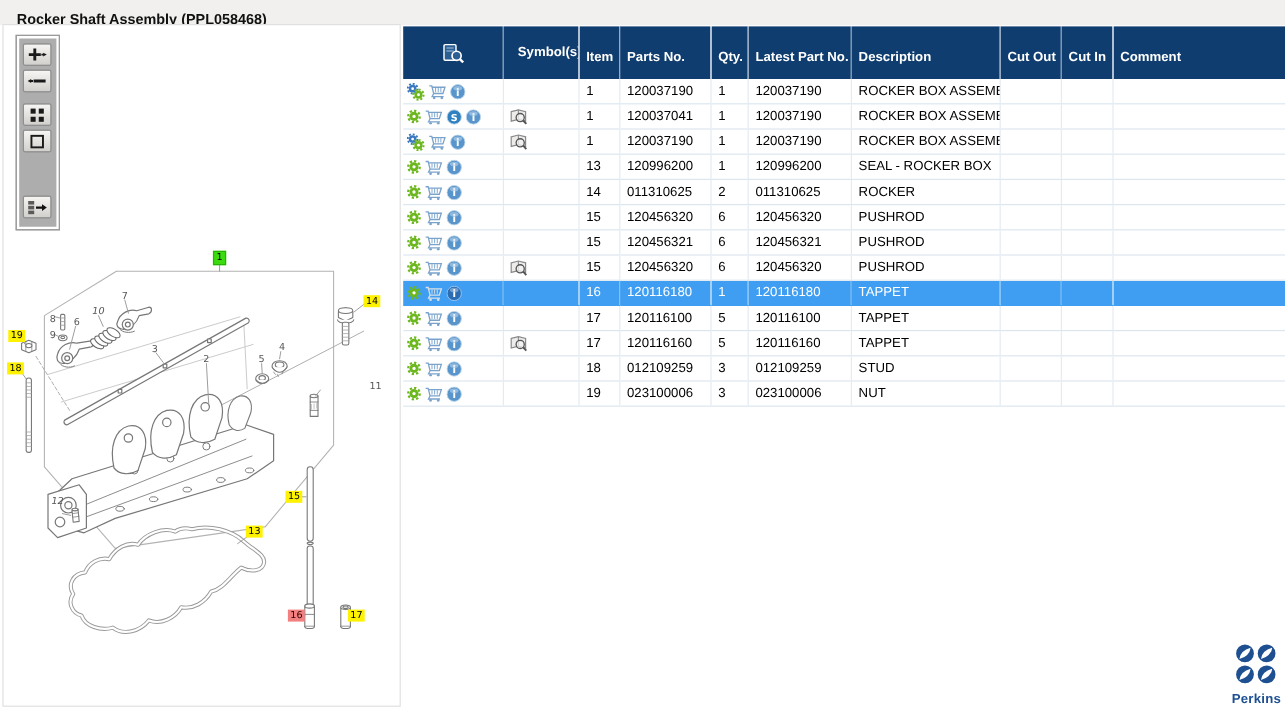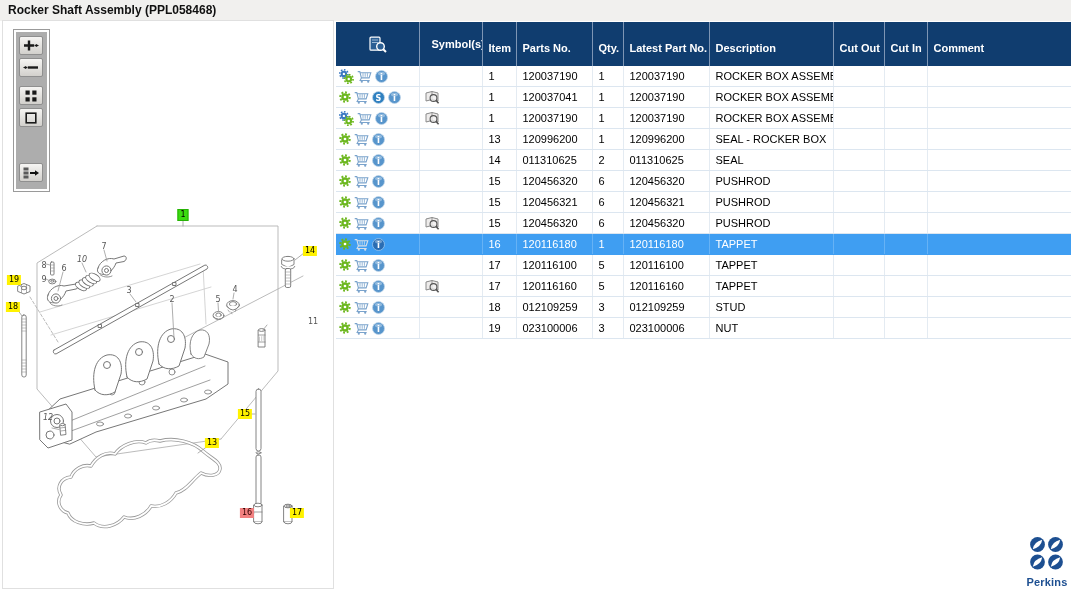--- a/index.html
+++ b/index.html
@@ -6,21 +6,21 @@
   body{
     width:1071px;height:590px;position:relative;overflow:hidden;
     background:#ffffff;font-family:"Liberation Sans",sans-serif;
   }
   
   .titlebar{
     position:absolute;left:0;top:0;width:1071px;height:21px;
     background:#f1f0ee;
   }
   .titlebar h1{
-    margin:0;padding:3px 0 0 8px;font-size:12px;font-weight:bold;color:#111;
+    margin:6px;padding:3px 0 0 8px;font-size:12px;font-weight:bold;color:#111;
     font-family:"Liberation Sans",sans-serif;
   }
   
   .diagram-panel{
     position:absolute;left:2px;top:20px;width:330px;height:567px;
     background:#fff;border:1px solid #e0e0e0;
   }
   svg.drawing{position:absolute;left:0;top:0;pointer-events:none;}
   
   .viewer-toolbar{
@@ -497,21 +497,21 @@
             </svg><svg class="ic" width="13" height="13" viewBox="0 0 13 13">
         <circle cx="6.5" cy="6.5" r="6" fill="#5795cc" stroke="#bcd4e8" stroke-width="0.8"></circle>
         <ellipse cx="6.5" cy="3.6" rx="3.6" ry="1.9" fill="#ffffff" opacity="0.35"></ellipse>
         <text x="6.5" y="9.6" text-anchor="middle" font-family="DejaVu Sans,sans-serif" font-size="8.5" font-weight="bold" fill="#fff">i</text>
             </svg></td>
           <td class="sym"></td>
           <td>14</td>
           <td>011310625</td>
           <td>2</td>
           <td>011310625</td>
-          <td>SEAL</td>
+          <td>ROCKER</td>
           <td></td>
           <td></td>
           <td></td>
         </tr>
         <tr>
           <td><svg class="ic" width="12" height="12" viewBox="0 0 14 14">
               <g transform="translate(7,7) scale(1) translate(-7,-7)">
     <circle cx="7" cy="7" r="4.4" fill="#6cb71e"></circle>
     <circle cx="7" cy="7" r="5.6" fill="none" stroke="#6cb71e" stroke-width="2.2" stroke-dasharray="2.2 2.1"></circle>
     <circle cx="7" cy="7" r="1.6" fill="#fff"></circle>

